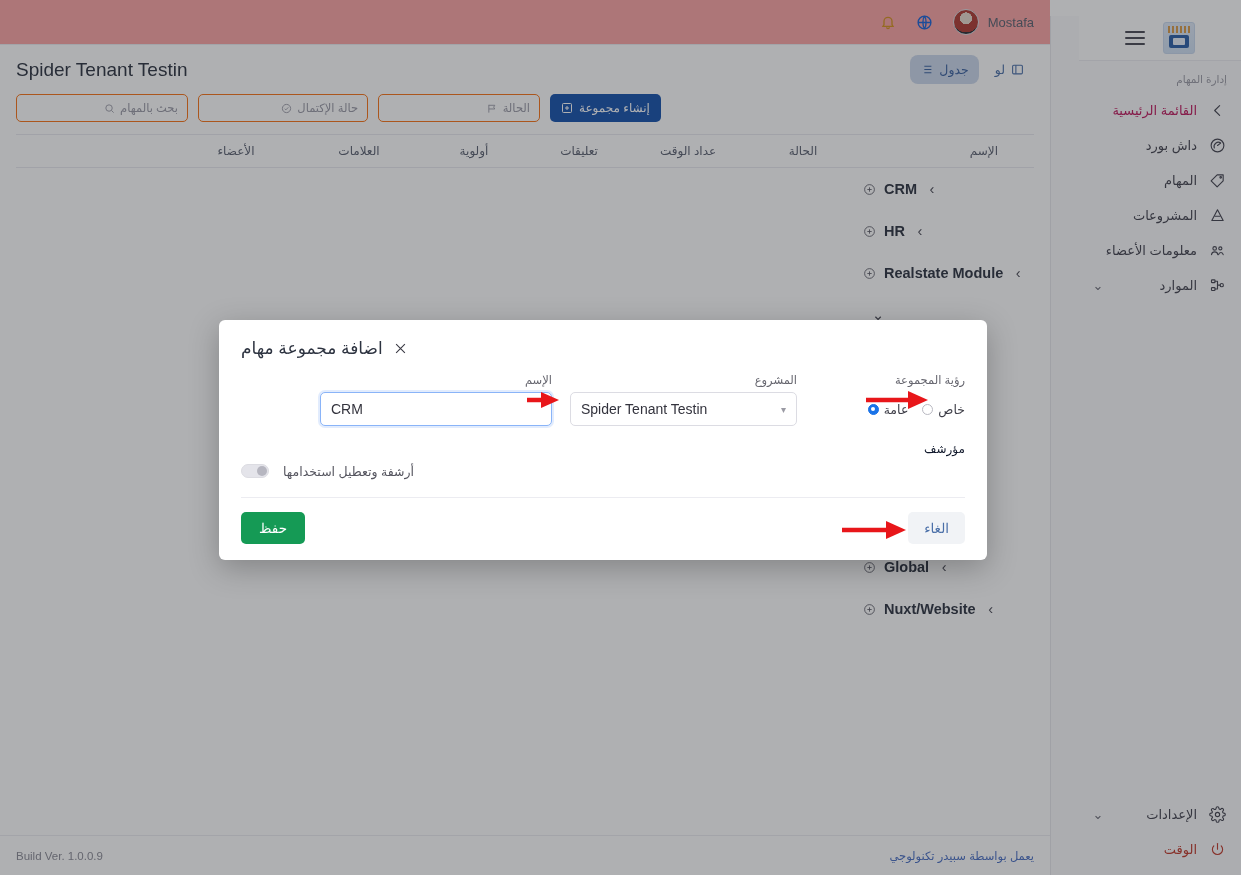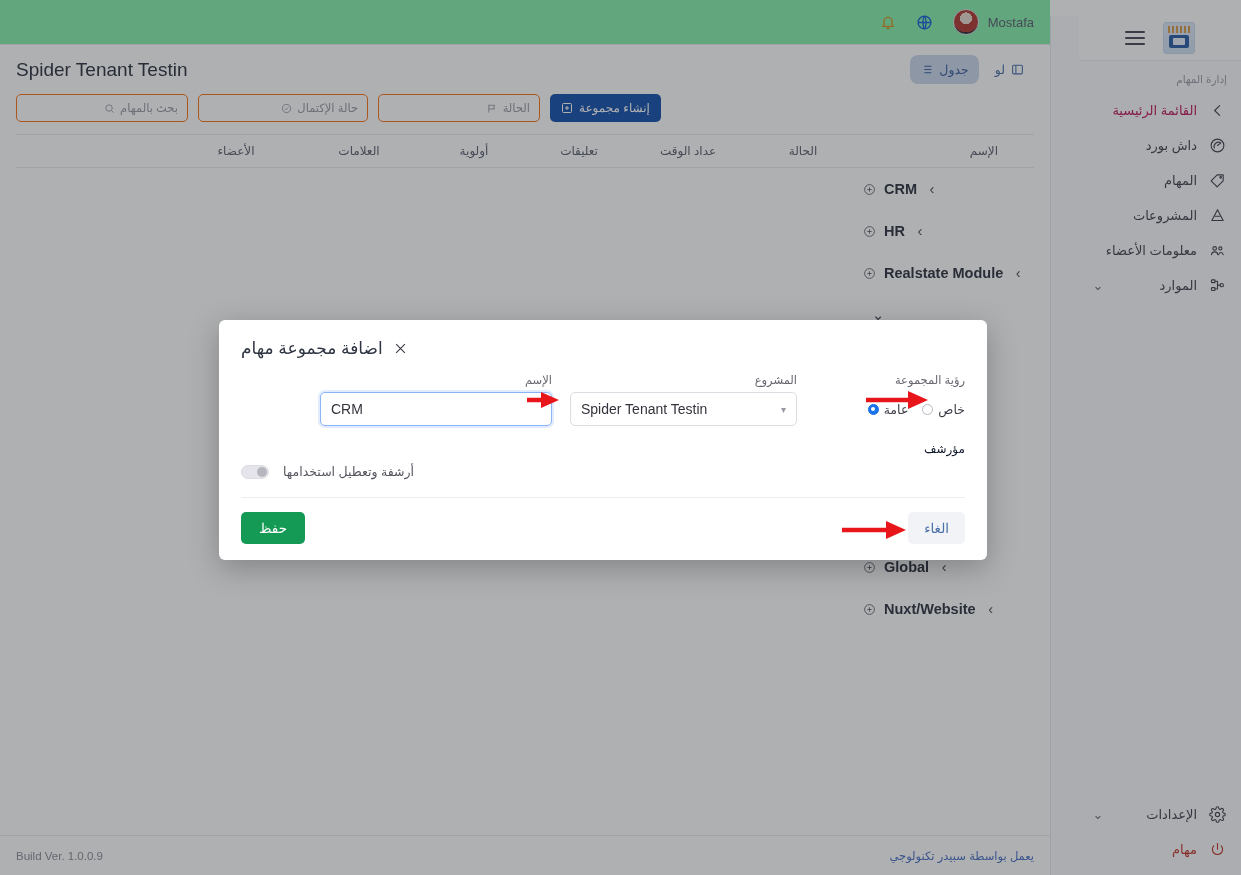--- a/index.html
+++ b/index.html
@@ -56,21 +56,21 @@
   .sb-item.logout .sb-lbl, .sb-item.logout .sb-ico { color:#c0392b; }
   .sb-spacer { flex: 1; }
   svg.ic { display:block; }
 
   
   .main {
     position: absolute; top: 0; right: 191px; left: 0; height: 875px;
     background: #ffffff; display:flex; flex-direction: column;
   }
   .topbar {
-    height: 45px; background:#86efac; border-bottom:1px solid #ececf1;
+    height: 45px; background:#fca5a5; border-bottom:1px solid #ececf1;
     display:flex; align-items:center; padding: 0 16px; gap: 20px;
   }
   .tb-user { display:flex; align-items:center; gap:9px; }
   .tb-name { font-size: 13px; color:#5b6270; white-space:nowrap; }
   .avatar {
     width:26px; height:26px; border-radius:50%; overflow:hidden; flex:0 0 26px;
     background: radial-gradient(circle at 50% 35%, #e8d9cd 0 30%, #b03a32 31% 70%, #2c2c34 71%);
     border:1px solid #dcdce2;
   }
   .tb-ico { cursor:pointer; display:flex; align-items:center; }
@@ -155,21 +155,21 @@
   .fld-proj .inp { justify-content: space-between; flex-direction: row-reverse; }
   .caret-dn { color:#9a9aa4; font-size:10px; }
   .radios { display:flex; align-items:center; gap: 14px; justify-content:flex-end; height:34px; flex-direction: row-reverse;}
   .radio { display:flex; align-items:center; gap:5px; font-size:12.5px; color:#3c3c46; cursor:pointer; flex-direction: row-reverse;}
   .rdot { width:11px; height:11px; border-radius:50%; border:1.5px solid #b9b9c2; background:#fff; position:relative; }
   .rdot.on { border-color:#1a73e8; background:#1a73e8; }
   .rdot.on::after { content:""; position:absolute; inset:2.5px; border-radius:50%; background:#fff; }
 
   .arch-block { margin-top: 16px; text-align:right; }
   .arch-lbl { font-size: 12px; color:#0f172a; margin-bottom: 8px; }
-  .arch-row { display:flex; align-items:flex-end; justify-content:flex-end; gap: 14px; }
+  .arch-row { display:flex; align-items:flex-start; justify-content:flex-end; gap: 14px; }
   .arch-text { font-size: 12.5px; color:#55555f; }
   .toggle {
     width: 28px; height: 14px; border-radius: 10px; background:#e4e4ea; position:relative; cursor:pointer;
     border:1px solid #dcdce2;
   }
   .toggle .knob { position:absolute; top:1px; right:1px; width:10px; height:10px; border-radius:50%; background:#b6b6c0; }
 
   .m-sep { height:1px; background:#ececf1; margin: 18px 0 0 0; }
   .m-foot { display:flex; align-items:center; justify-content:space-between; padding-top: 14px; flex-direction: row-reverse;}
   .btn-save {
@@ -555,21 +555,21 @@
           <span class="sb-lbl">الإعدادات</span>
           <span class="sb-caret">⌄</span>
         </div>
         <div class="sb-item logout">
           <span class="sb-ico">
             <svg class="ic" width="17" height="17" viewBox="0 0 24 24" fill="none" stroke="#c0392b" stroke-width="1.6" stroke-linecap="round" stroke-linejoin="round">
               <path d="M12 3.5v8"></path>
               <path d="M6.8 6.8a7.2 7.2 0 1 0 10.4 0"></path>
             </svg>
           </span>
-          <span class="sb-lbl">مهام</span>
+          <span class="sb-lbl">الوقت</span>
           <span class="sb-caret"></span>
         </div>
       </div>
     <div style="height:24px"></div>
   </div>
 
   <div class="backdrop"></div>
 
   <div class="modal">
     <div class="m-head">

